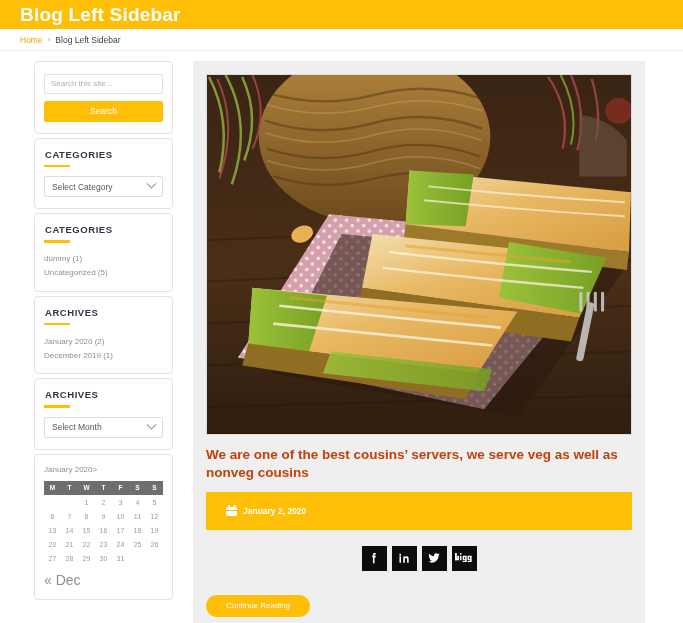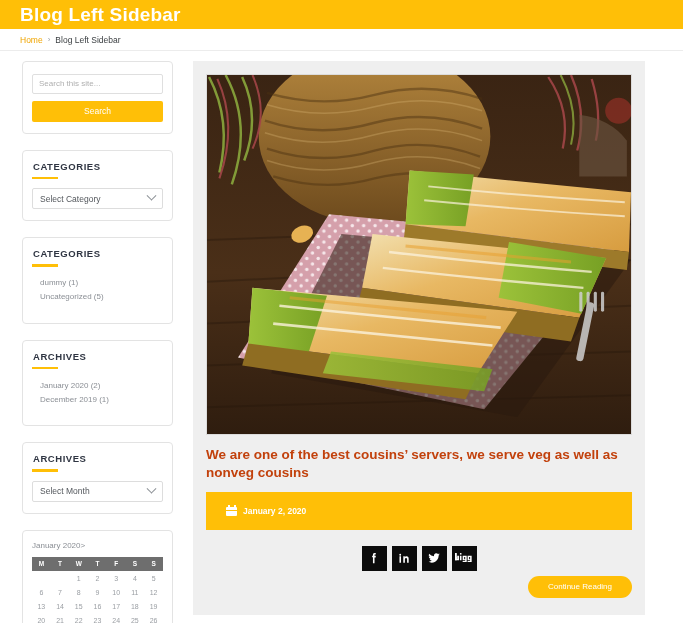--- a/index.html
+++ b/index.html
@@ -45,25 +45,25 @@
   
   .page-wrap {
     display: flex;
     padding: 10px 0 0 0;
     height: 572px;
   }
 
   
   .sidebar {
     width: 180px;
-    padding-left: 22px;
+    padding-left: 34px;
     padding-right: 7px;
     display: flex;
     flex-direction: column;
-    gap: 16px;
+    gap: 4px;
   }
   .widget {
     border: 1px solid #e3e3e3;
     border-radius: 4px;
     background: #ffffff;
     padding: 10px 9px 11px 9px;
   }
   .widget-title {
     font-size: 9.5px;
     font-weight: bold;
@@ -118,21 +118,21 @@
     background: #ffffff;
   }
   .chev {
     width: 7px; height: 7px;
     border-right: 1.2px solid #8a8f94;
     border-bottom: 1.2px solid #8a8f94;
     transform: rotate(45deg) translate(-2px,-2px);
   }
 
   
-  .link-list { list-style: none; margin: 8px; padding: 0; }
+  .link-list { list-style: none; margin: 0; padding: 0; }
   .link-list li {
     font-size: 8px;
     color: #8b8f95;
     padding: 2.5px 0;
   }
 
   
   .cal-caption {
     font-size: 8px;
     color: #8b8f95;
@@ -237,22 +237,22 @@
     background: #0c0c0c;
     display: flex;
     align-items: center;
     justify-content: center;
     cursor: pointer;
   }
   .social-btn svg { display: block; }
 
   .cta-row {
     display: flex;
-    justify-content: flex-end;
-    margin-top: 5px;
+    justify-content: flex-start;
+    margin-top: 24px;
     padding-bottom: 4px;
   }
   .cta-button {
     background: #FFBF07;
     color: #ffffff;
     border: none;
     border-radius: 14px;
     height: 22px;
     padding: 0 20px;
     font-size: 8px;

